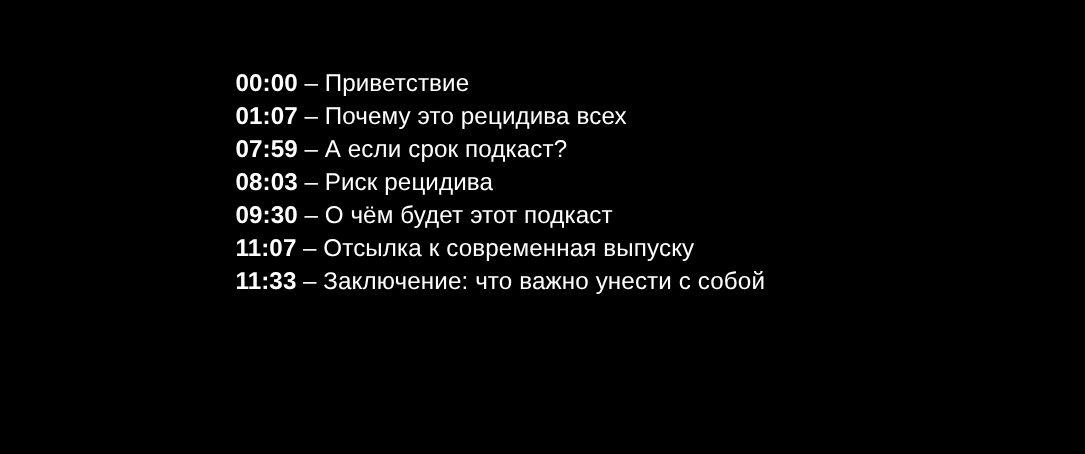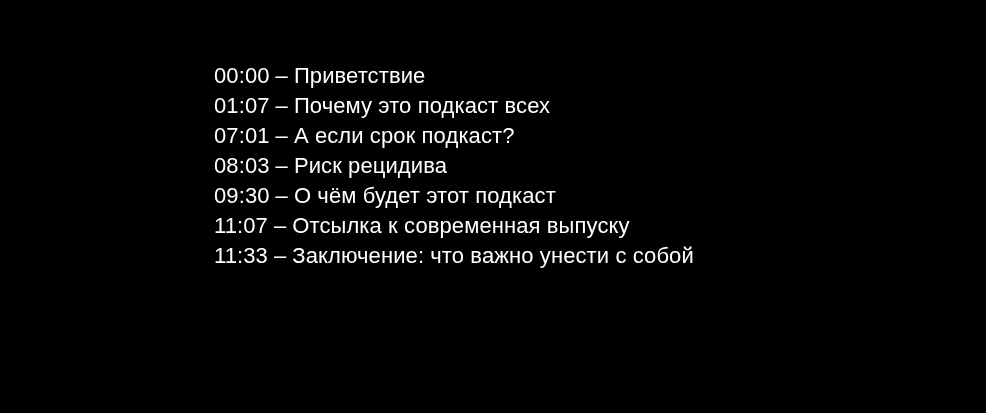--- a/index.html
+++ b/index.html
@@ -22,48 +22,48 @@
     flex-direction: column;
   }
   .chapter-row {
     color: #ffffff;
     font-size: 22px;
     line-height: 30px;
     white-space: nowrap;
     letter-spacing: 0.1px;
   }
   .time {
-    font-weight: 400;
+    font-weight: 700;
   }
   .sep {
     font-weight: 400;
     margin: 0 6px;
   }
   .title {
     font-weight: 400;
   }
 </style>
 </head>
 <body>
 
 <div class="chapter-list">
 
   <div class="chapter-row">
     <span class="time">00:00</span><span class="sep">–</span><span class="title">Приветствие</span>
   </div>
 
   <div class="chapter-row">
-    <span class="time">01:07</span><span class="sep">–</span><span class="title">Почему это подкаст всех</span>
+    <span class="time">01:07</span><span class="sep">–</span><span class="title">Почему это рецидива всех</span>
   </div>
 
 
 
 
   <div class="chapter-row">
-    <span class="time">07:01</span><span class="sep">–</span><span class="title">А если срок подкаст?</span>
+    <span class="time">07:59</span><span class="sep">–</span><span class="title">А если срок подкаст?</span>
   </div>
 
   <div class="chapter-row">
     <span class="time">08:03</span><span class="sep">–</span><span class="title">Риск рецидива</span>
   </div>
 
   <div class="chapter-row">
     <span class="time">09:30</span><span class="sep">–</span><span class="title">О чём будет этот подкаст</span>
   </div>
 

